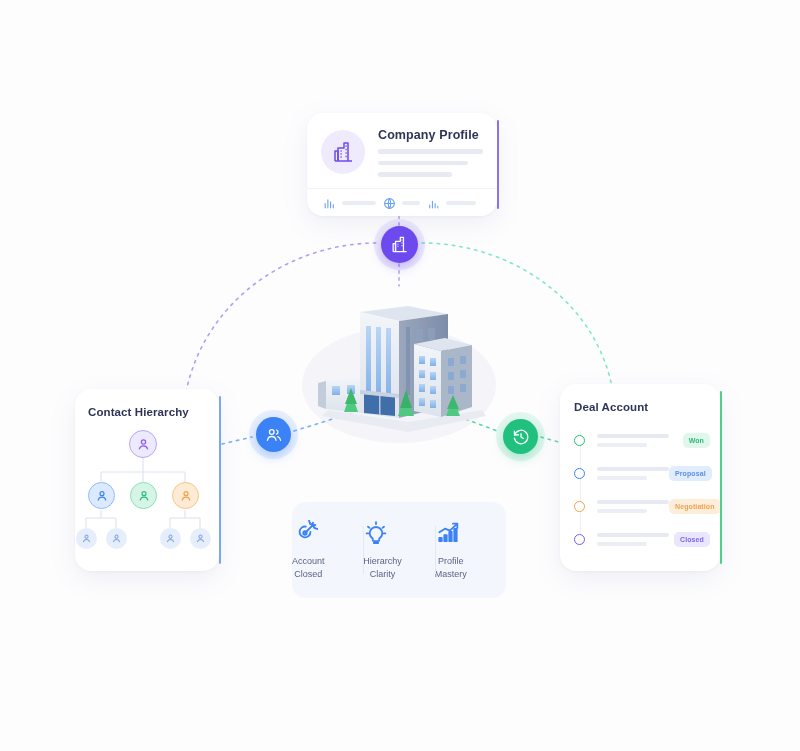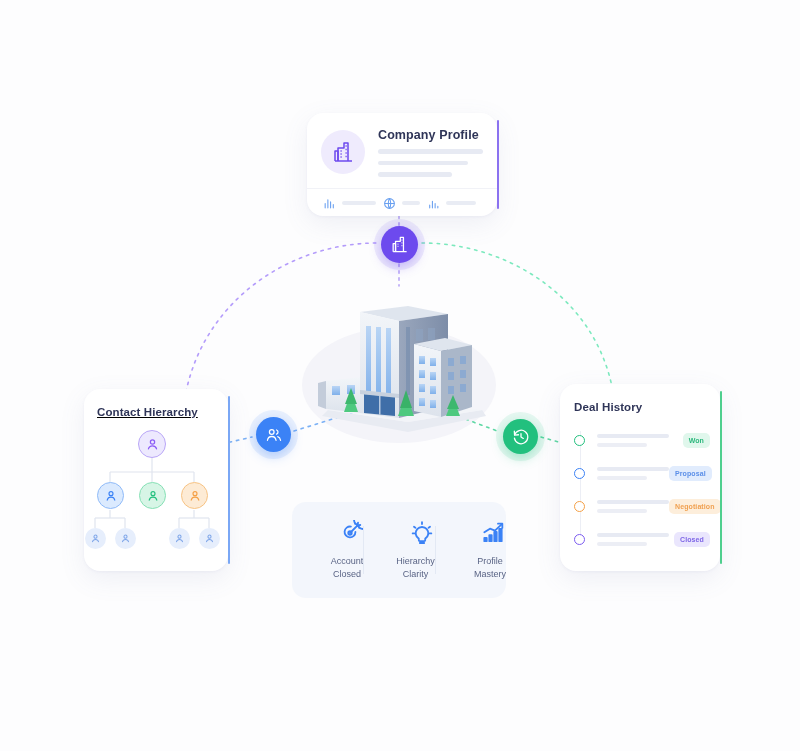--- a/index.html
+++ b/index.html
@@ -40,21 +40,21 @@
   .cp-line { height: 4.5px; border-radius: 3px; background: #e7eaf3; margin-top: 7px; }
   .cp-line.l1 { width: 100%; }
   .cp-line.l2 { width: 86%; }
   .cp-line.l3 { width: 70%; }
   .cp-divider { height:1px; background:#f1f2f7; margin: 11px 0 0 0; }
   .cp-stats { display: flex; align-items: center; padding: 8px 16px 0 16px; gap: 7px; }
   .cp-stat { display: flex; align-items: center; gap: 6px; }
   .cp-bar { height: 3.5px; border-radius: 3px; background: #e9ecf4; }
 
   
-  #card-contacts { left: 84px; top: 389px; width: 144px; height: 182px; text-decoration: underline; }
+  #card-contacts { left: 75px; top: 389px; width: 144px; height: 182px; }
   #card-contacts::after { background: #7aa7f5; }
   .ch-title { font-size: 11.5px; font-weight: 700; color: #2f3558; padding: 17px 0 0 13px; letter-spacing:.1px;}
   .ch-tree { position: relative; width: 144px; height: 140px; }
   .node { position: absolute; border-radius: 50%; display: flex; align-items: center; justify-content: center; }
 
   
   #card-deals { left: 560px; top: 384px; width: 160px; height: 187px; }
   #card-deals::after { background: #4fcf8e; }
   .dh-title { font-size: 11.5px; font-weight: 700; color: #2f3558; padding: 17px 0 0 14px; letter-spacing:.1px; }
   .dh-list { position: relative; padding: 11px 10px 0 14px; }
@@ -70,21 +70,21 @@
   .dh-badge {
     font-size: 7px; font-weight: 700; border-radius: 5px;
     padding: 4px 6px; white-space: nowrap; flex: 0 0 auto; letter-spacing:.1px;
   }
 
   
   #card-features {
     position: absolute; left: 292px; top: 502px; width: 214px; height: 96px;
     background: #f3f6fc; border-radius: 14px; display: flex; align-items: center;
   }
-  .feat { flex: 1 1 0; display: flex; flex-direction: column; align-items: flex-end; gap: 9px; position: relative; }
+  .feat { flex: 1 1 0; display: flex; flex-direction: column; align-items: flex-start; gap: 9px; position: relative; }
   .feat + .feat::before {
     content: ""; position: absolute; left: 0; top: 6px; bottom: 6px; width: 1px; background: #e3e9f4;
   }
   .feat-label { font-size: 9px; color: #5a6485; text-align: center; line-height: 1.35; font-weight: 400;}
 
   
   .hub { position: absolute; border-radius: 50%; display: flex; align-items: center; justify-content: center; }
   .hub-ring { position: absolute; border-radius: 50%; }
   #hub-company { left: 381px; top: 226px; width: 37px; height: 37px; background: #6d4aee; box-shadow: 0 4px 12px rgba(109,74,238,.35); }
   #hub-company-ring { left: 374px; top: 219px; width: 51px; height: 51px; background: rgba(109,74,238,.10); }
@@ -307,21 +307,21 @@
       <div class="node" style="left:115px; top:110px; width:21px; height:21px; background:#e6eefc;">
         <svg width="11" height="11" viewBox="0 0 24 24" fill="none" stroke="#7ba3e8" stroke-width="2.2" stroke-linecap="round">
             <circle cx="12" cy="8" r="3.4"></circle>
             <path d="M5.5 19c.8-3.4 3.4-5 6.5-5s5.7 1.6 6.5 5"></path>
           </svg>
       </div>
     </div>
   </div>
 
   <div class="card" id="card-deals">
-    <div class="dh-title">Deal History</div>
+    <div class="dh-title">Deal Account</div>
     <div class="dh-list">
       <div class="dh-rail"></div>
 
       <div class="dh-row">
         <div class="dh-dot" style="border-color:#22c07e"></div>
         <div class="dh-lines">
           <div class="dh-l1"></div>
             <div class="dh-l2"></div>
         </div>
         <div class="dh-badge" style="background:#e0f7ec;color:#2bb77c">Won</div>

